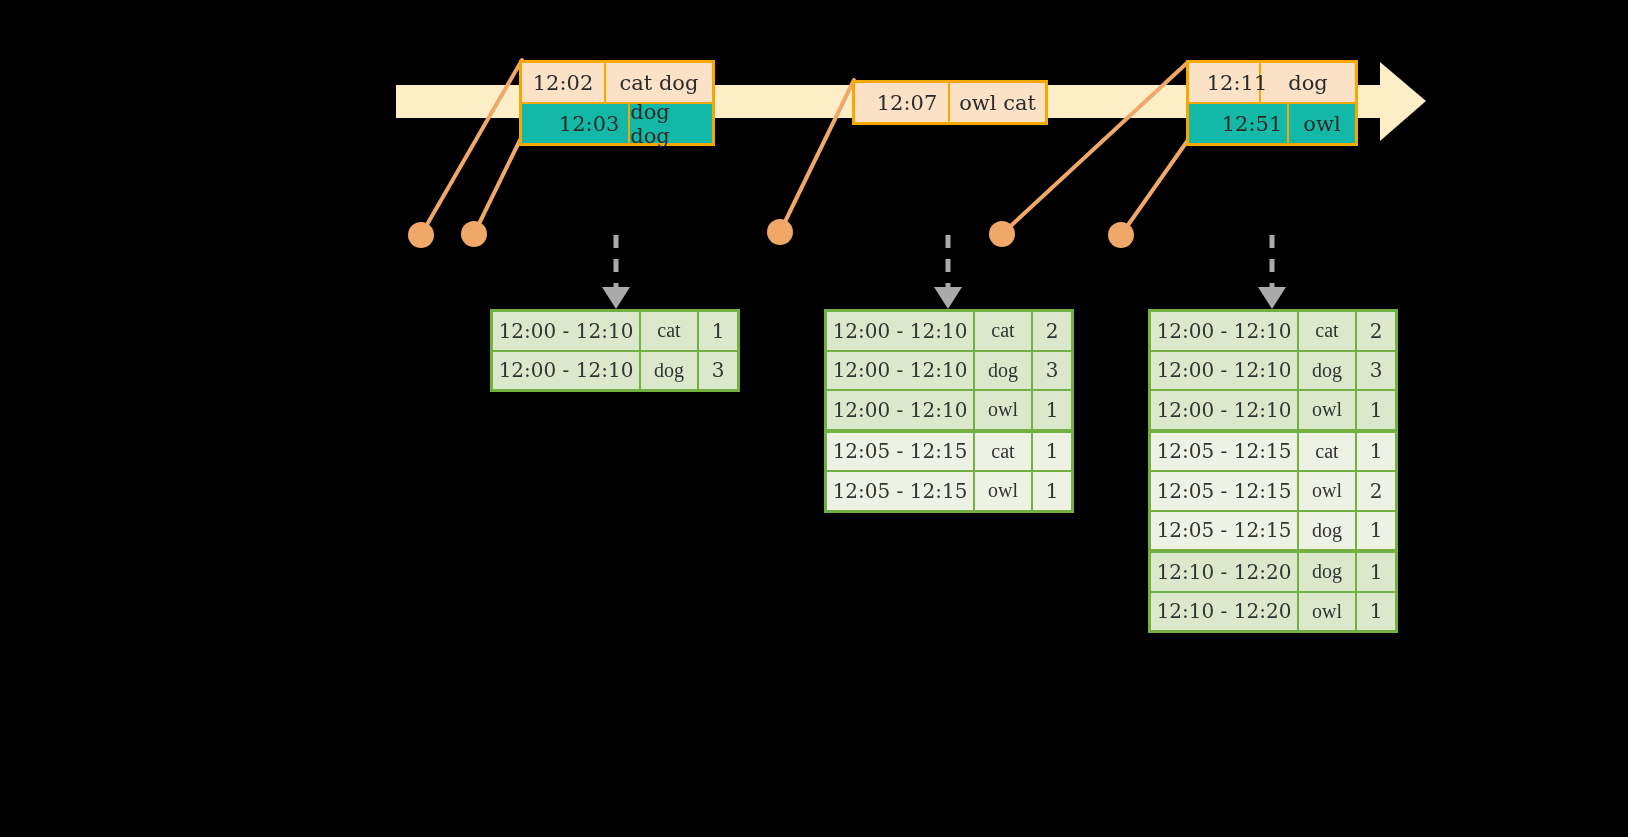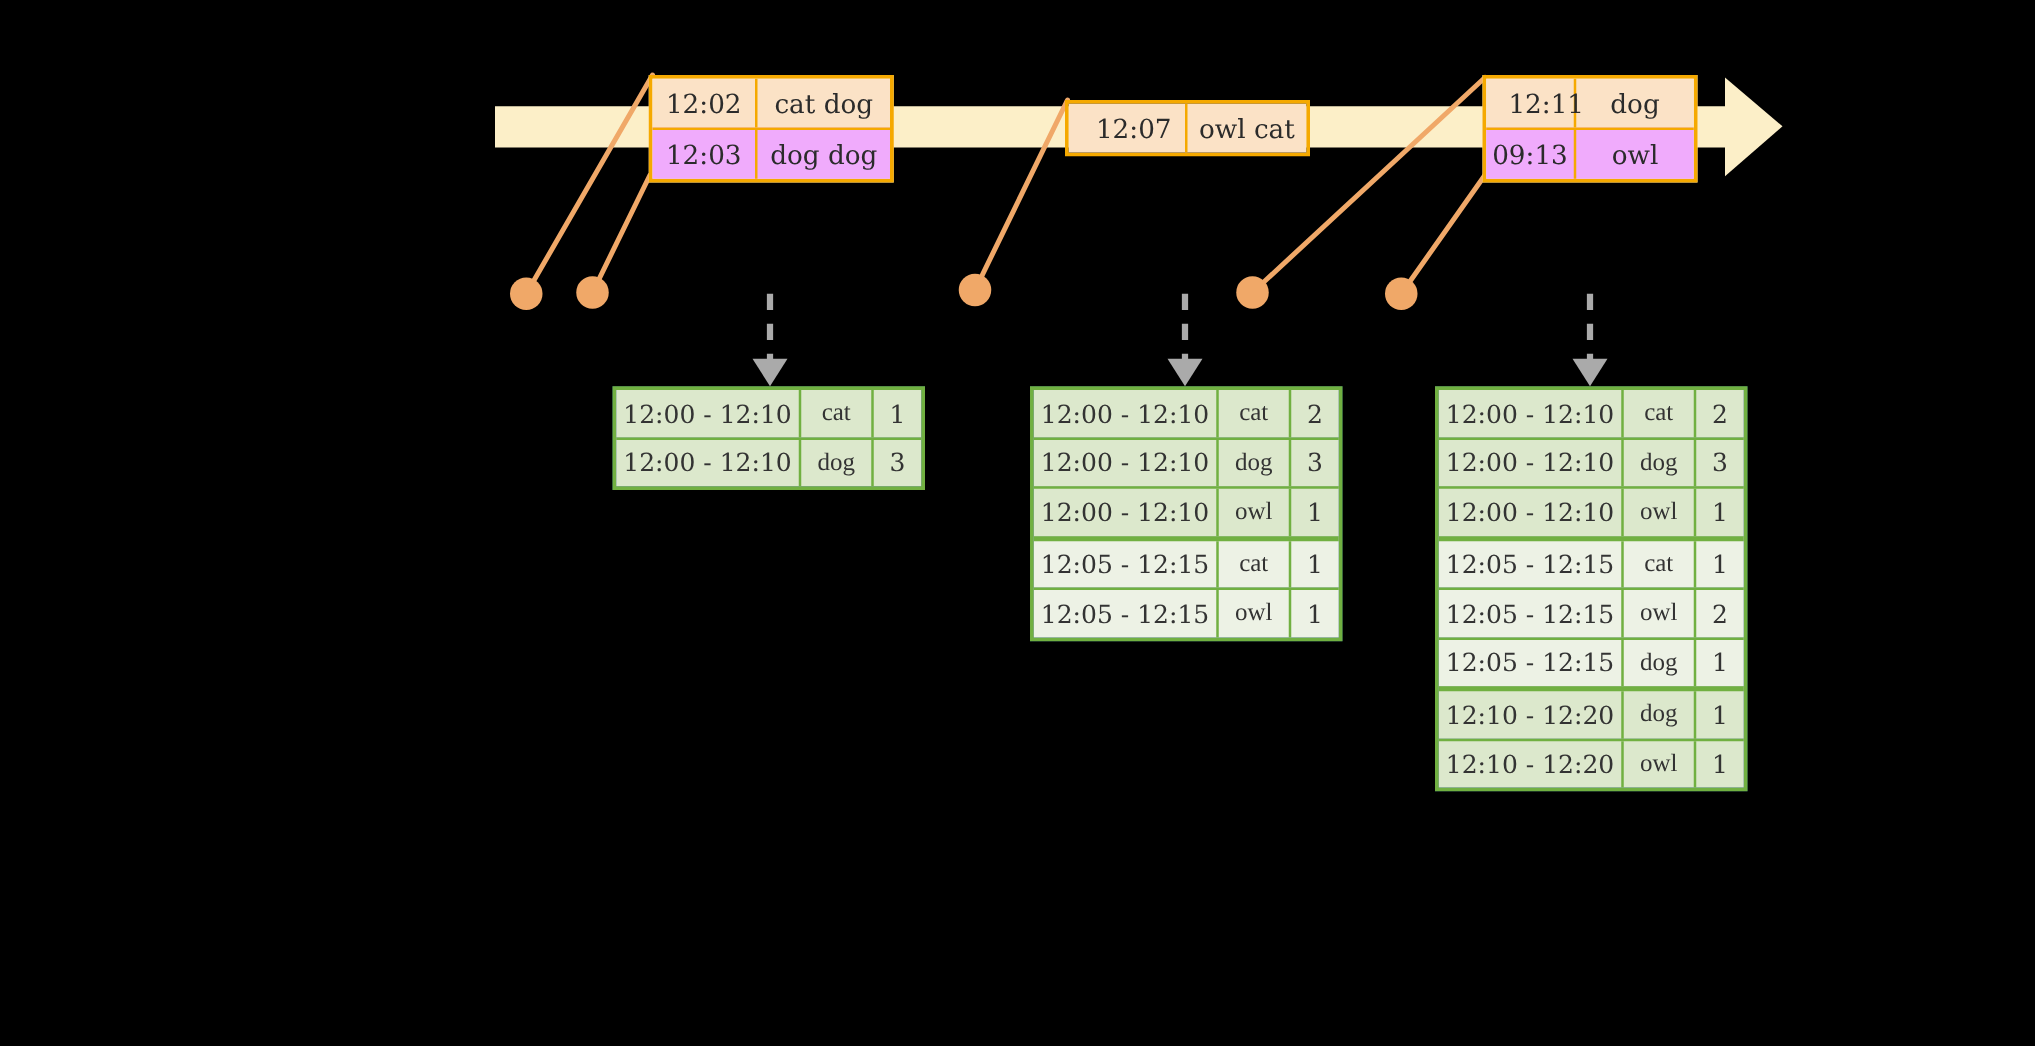--- a/index.html
+++ b/index.html
@@ -40,21 +40,21 @@
   }
   .event-row {
     display: flex;
     align-items: stretch;
     height: 39px;
   }
   .event-row + .event-row {
     border-top: 2px solid #F5A900;
   }
   .event-row.shade-a { background: #FBE2C6; }
-  .event-row.shade-b { background: #f0abfc; }
+  .event-row.shade-b { background: #14b8a6; padding-left: 28px; }
 
   .ev-time {
     display: flex;
     align-items: center;
     justify-content: center;
     box-sizing: border-box;
     border-right: 2px solid #F5A900;
     color: #2b2b2b;
     font-size: 21px;
     font-family: "DejaVu Serif", "Liberation Serif", serif;
@@ -68,21 +68,21 @@
     font-size: 21px;
     font-family: "DejaVu Serif", "Liberation Serif", serif;
     flex: 1 1 auto;
   }
 
   
   .result-table {
     position: absolute;
     border: 3px solid #71B041;
     box-sizing: border-box;
-    background: #0c4a6e;
+    background: #7f1d1d;
   }
   .res-row {
     display: flex;
     align-items: stretch;
     height: 37.5px;
   }
   .res-row + .res-row {
     border-top: 2px solid #71B041;
   }
   .res-row.grp-even { background: #DCE8CC; }
@@ -182,21 +182,21 @@
       <span class="ev-words">owl cat</span>
     </div>
   </div>
 
   <div class="event-box" style="left:1170px; top:60px; width:172px;">
     <div class="event-row shade-a">
       <span class="ev-time" style="width:72px;padding-left:26px;">12:11</span>
       <span class="ev-words">dog</span>
     </div>
     <div class="event-row shade-b">
-      <span class="ev-time" style="width:72px;">09:13</span>
+      <span class="ev-time" style="width:72px;">12:51</span>
       <span class="ev-words">owl</span>
     </div>
   </div>
 
   <div class="result-table" style="left:474px; top:309px; width:250px;">
       <div class="res-row grp-even">
         <span class="res-window">12:00 - 12:10</span>
         <span class="res-word">cat</span>
         <span class="res-count">1</span>
       </div>

